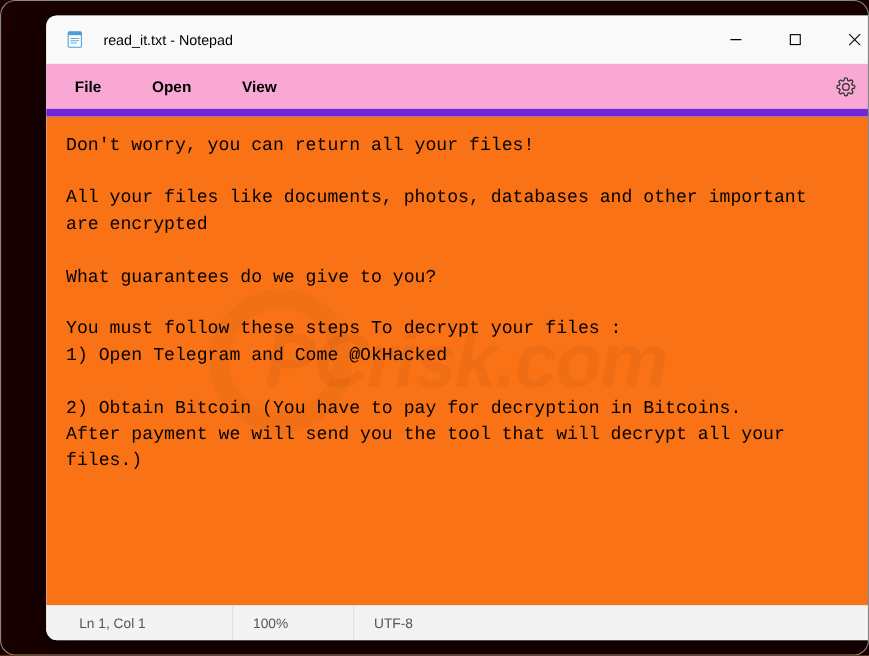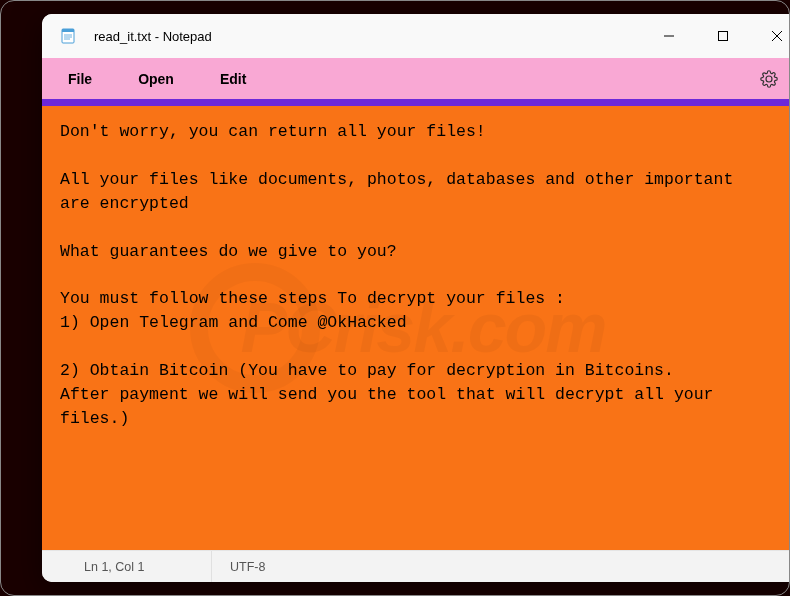--- a/index.html
+++ b/index.html
@@ -138,21 +138,21 @@
       color: #555;
     }
     .status-cell {
       padding: 0 18px;
       border-right: 1px solid #e0e0e0;
       height: 100%;
       display: flex;
       align-items: center;
     }
     .status-cell:first-child {
-      padding-left: 42px;
+      padding-left: 30px;
       width: 170px;
     }
     .status-cell:last-child {
       border-right: none;
     }
     .watermark {
       position: absolute;
       top: 50%;
       left: 50%;
       transform: translate(-50%, -50%);
@@ -208,21 +208,21 @@
           <line x1="1" y1="1" x2="11" y2="11" stroke="currentColor" stroke-width="1"></line>
           <line x1="11" y1="1" x2="1" y2="11" stroke="currentColor" stroke-width="1"></line>
         </svg>
       </div>
     </div>
   </div>
 
   <div class="menubar">
     <div class="menu-item">File</div>
     <div class="menu-item">Open</div>
-    <div class="menu-item">Edit</div>
+    <div class="menu-item">View</div>
     <div class="menu-spacer"></div>
     <div class="settings-btn">
       <svg width="18" height="18" viewBox="0 0 24 24">
         <path fill="none" stroke="#333" stroke-width="1.6" d="M12 8a4 4 0 100 8 4 4 0 000-8z"></path>
         <path fill="none" stroke="#333" stroke-width="1.6" d="M19.4 15a1.65 1.65 0 00.33 1.82l.06.06a2 2 0 11-2.83 2.83l-.06-.06a1.65 1.65 0 00-1.82-.33 1.65 1.65 0 00-1 1.51V21a2 2 0 11-4 0v-.09a1.65 1.65 0 00-1-1.51 1.65 1.65 0 00-1.82.33l-.06.06a2 2 0 11-2.83-2.83l.06-.06a1.65 1.65 0 00.33-1.82 1.65 1.65 0 00-1.51-1H3a2 2 0 110-4h.09a1.65 1.65 0 001.51-1 1.65 1.65 0 00-.33-1.82l-.06-.06a2 2 0 112.83-2.83l.06.06a1.65 1.65 0 001.82.33h0a1.65 1.65 0 001-1.51V3a2 2 0 114 0v.09a1.65 1.65 0 001 1.51 1.65 1.65 0 001.82-.33l.06-.06a2 2 0 112.83 2.83l-.06.06a1.65 1.65 0 00-.33 1.82v0a1.65 1.65 0 001.51 1H21a2 2 0 110 4h-.09a1.65 1.65 0 00-1.51 1z"></path>
       </svg>
     </div>
   </div>
 
   <div class="content-area">
@@ -239,17 +239,18 @@
 
 2) Obtain Bitcoin (You have to pay for decryption in Bitcoins.
 After payment we will send you the tool that will decrypt all your files.)</div>
     <div class="scrollbar-track">
       <div class="scrollbar-thumb"></div>
     </div>
   </div>
 
   <div class="statusbar">
     <div class="status-cell">Ln 1, Col 1</div>
+    <div class="status-cell" style="width:110px">100%</div>
     <div class="status-cell" style="flex:1">UTF-8</div>
   </div>
 </div>
 
 <div class="outer-border"></div>
 
 </body></html>

